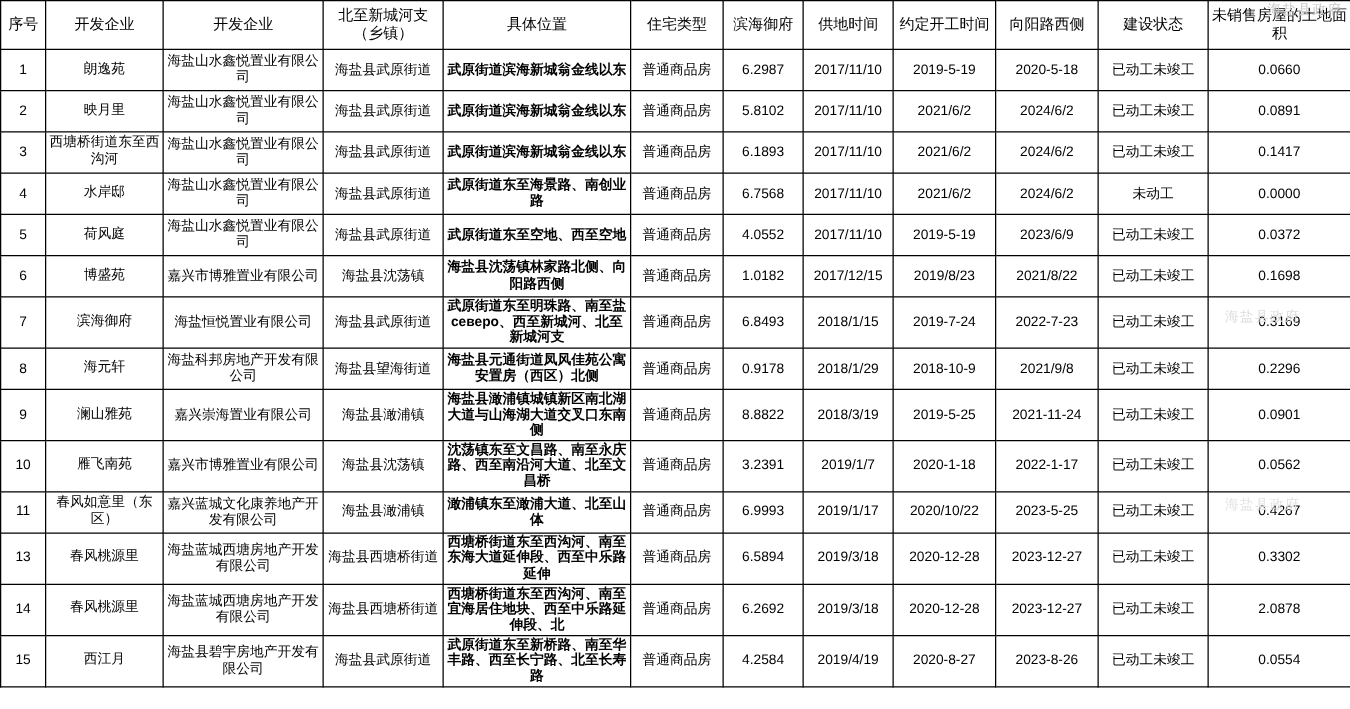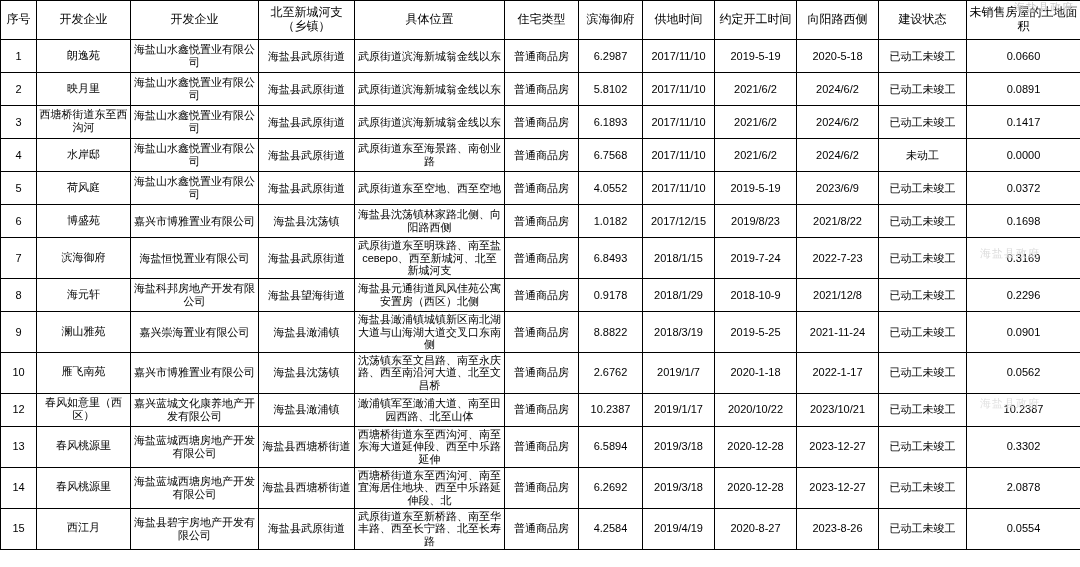--- a/index.html
+++ b/index.html
@@ -47,20 +47,21 @@
   td.num, td.seq {
     font-size: 11px;
   }
   td.name {
     font-size: 11.5px;
     font-family: Liberation Mono, monospace;
   }
   td.loc {
     font-size: 10.5px;
     line-height: 1.12;
+    font-weight: bold;
   }
   td.ent {
     font-size: 10.5px;
     line-height: 1.12;
   }
   td.area, td.date, td.status, td.unsold {
     font-size: 11px;
   }
   .wm {
     position: absolute;
@@ -232,21 +233,21 @@
         <tr>
           <td class="seq">8</td>
           <td class="name">海元轩</td>
           <td class="ent">海盐科邦房地产开发有限公司</td>
           <td class="ent">海盐县望海街道</td>
           <td class="loc">海盐县元通街道凤风佳苑公寓安置房（西区）北侧</td>
           <td class="num">普通商品房</td>
           <td class="area">0.9178</td>
           <td class="date">2018/1/29</td>
           <td class="date">2018-10-9</td>
-          <td class="date">2021/12/8</td>
+          <td class="date">2021/9/8</td>
           <td class="status">已动工未竣工</td>
           <td class="unsold">0.2296</td>
         </tr>
         <tr>
           <td class="seq">9</td>
           <td class="name">澜山雅苑</td>
           <td class="ent">嘉兴崇海置业有限公司</td>
           <td class="ent">海盐县澉浦镇</td>
           <td class="loc">海盐县澉浦镇城镇新区南北湖大道与山海湖大道交叉口东南侧</td>
           <td class="num">普通商品房</td>
@@ -257,40 +258,40 @@
           <td class="status">已动工未竣工</td>
           <td class="unsold">0.0901</td>
         </tr>
         <tr>
           <td class="seq">10</td>
           <td class="name">雁飞南苑</td>
           <td class="ent">嘉兴市博雅置业有限公司</td>
           <td class="ent">海盐县沈荡镇</td>
           <td class="loc">沈荡镇东至文昌路、南至永庆路、西至南沿河大道、北至文昌桥</td>
           <td class="num">普通商品房</td>
-          <td class="area">2.6762</td>
+          <td class="area">3.2391</td>
           <td class="date">2019/1/7</td>
           <td class="date">2020-1-18</td>
           <td class="date">2022-1-17</td>
           <td class="status">已动工未竣工</td>
           <td class="unsold">0.0562</td>
         </tr>
         <tr>
-          <td class="seq">12</td>
-          <td class="name">春风如意里（西区）</td>
+          <td class="seq">11</td>
+          <td class="name">春风如意里（东区）</td>
           <td class="ent">嘉兴蓝城文化康养地产开发有限公司</td>
           <td class="ent">海盐县澉浦镇</td>
-          <td class="loc">澉浦镇军至澉浦大道、南至田园西路、北至山体</td>
-          <td class="num">普通商品房</td>
-          <td class="area">10.2387</td>
+          <td class="loc">澉浦镇东至澉浦大道、北至山体</td>
+          <td class="num">普通商品房</td>
+          <td class="area">6.9993</td>
           <td class="date">2019/1/17</td>
           <td class="date">2020/10/22</td>
-          <td class="date">2023/10/21</td>
-          <td class="status">已动工未竣工</td>
-          <td class="unsold">10.2387</td>
+          <td class="date">2023-5-25</td>
+          <td class="status">已动工未竣工</td>
+          <td class="unsold">0.4267</td>
         </tr>
         <tr>
           <td class="seq">13</td>
           <td class="name">春风桃源里</td>
           <td class="ent">海盐蓝城西塘房地产开发有限公司</td>
           <td class="ent">海盐县西塘桥街道</td>
           <td class="loc">西塘桥街道东至西沟河、南至东海大道延伸段、西至中乐路延伸</td>
           <td class="num">普通商品房</td>
           <td class="area">6.5894</td>
           <td class="date">2019/3/18</td>

